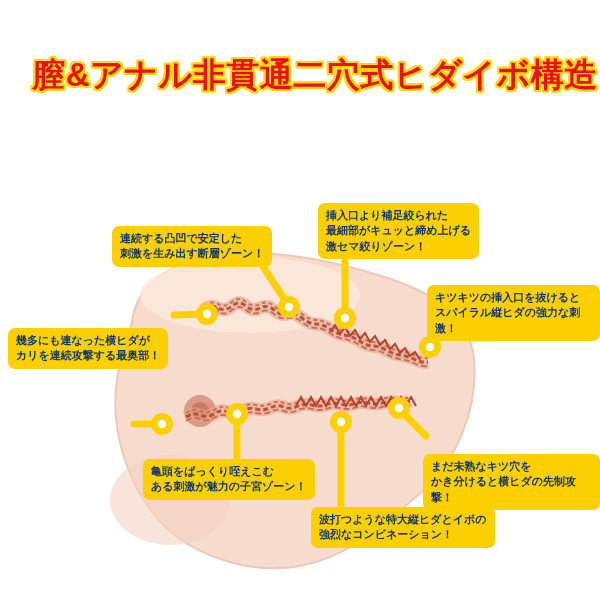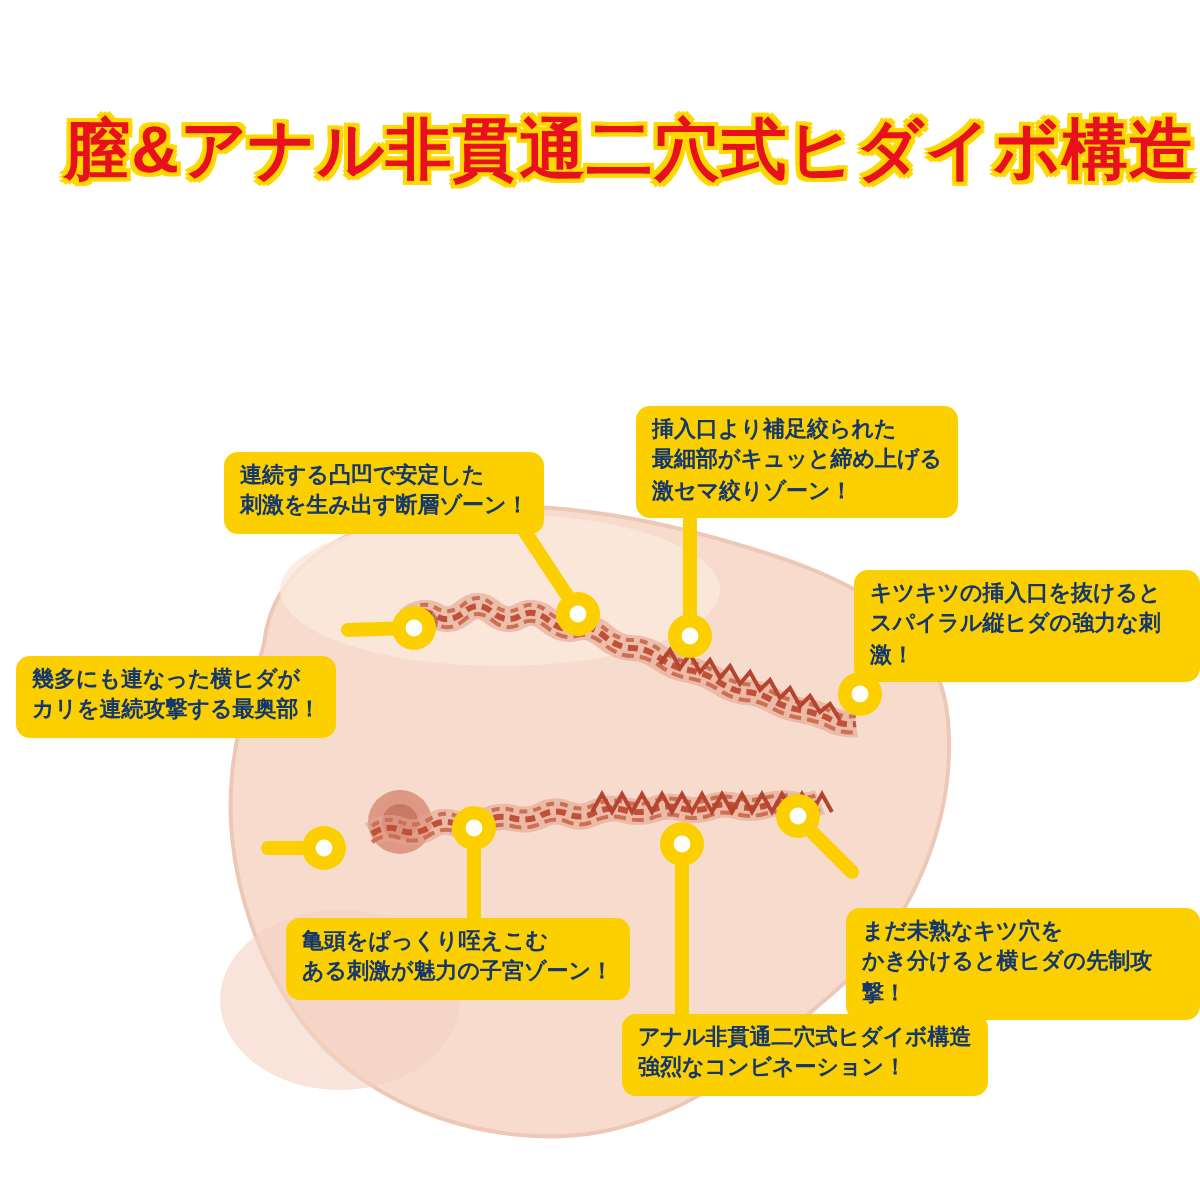--- a/index.html
+++ b/index.html
@@ -134,16 +134,16 @@
 スパイラル縦ヒダの強力な刺激！</div>
   <div class="callout c2">挿入口より補足絞られた
 最細部がキュッと締め上げる
 激セマ絞りゾーン！</div>
   <div class="callout c4">幾多にも連なった横ヒダが
 カリを連続攻撃する最奥部！</div>
   <div class="callout c6">亀頭をぱっくり咥えこむ
 ある刺激が魅力の子宮ゾーン！</div>
   <div class="callout c7">まだ未熟なキツ穴を
 かき分けると横ヒダの先制攻撃！</div>
-  <div class="callout c8">アナル非貫通二穴式ヒダイボ構造
+  <div class="callout c8">波打つような特大縦ヒダとイボの
 強烈なコンビネーション！</div>
 
 </div>
 
 </body></html>

